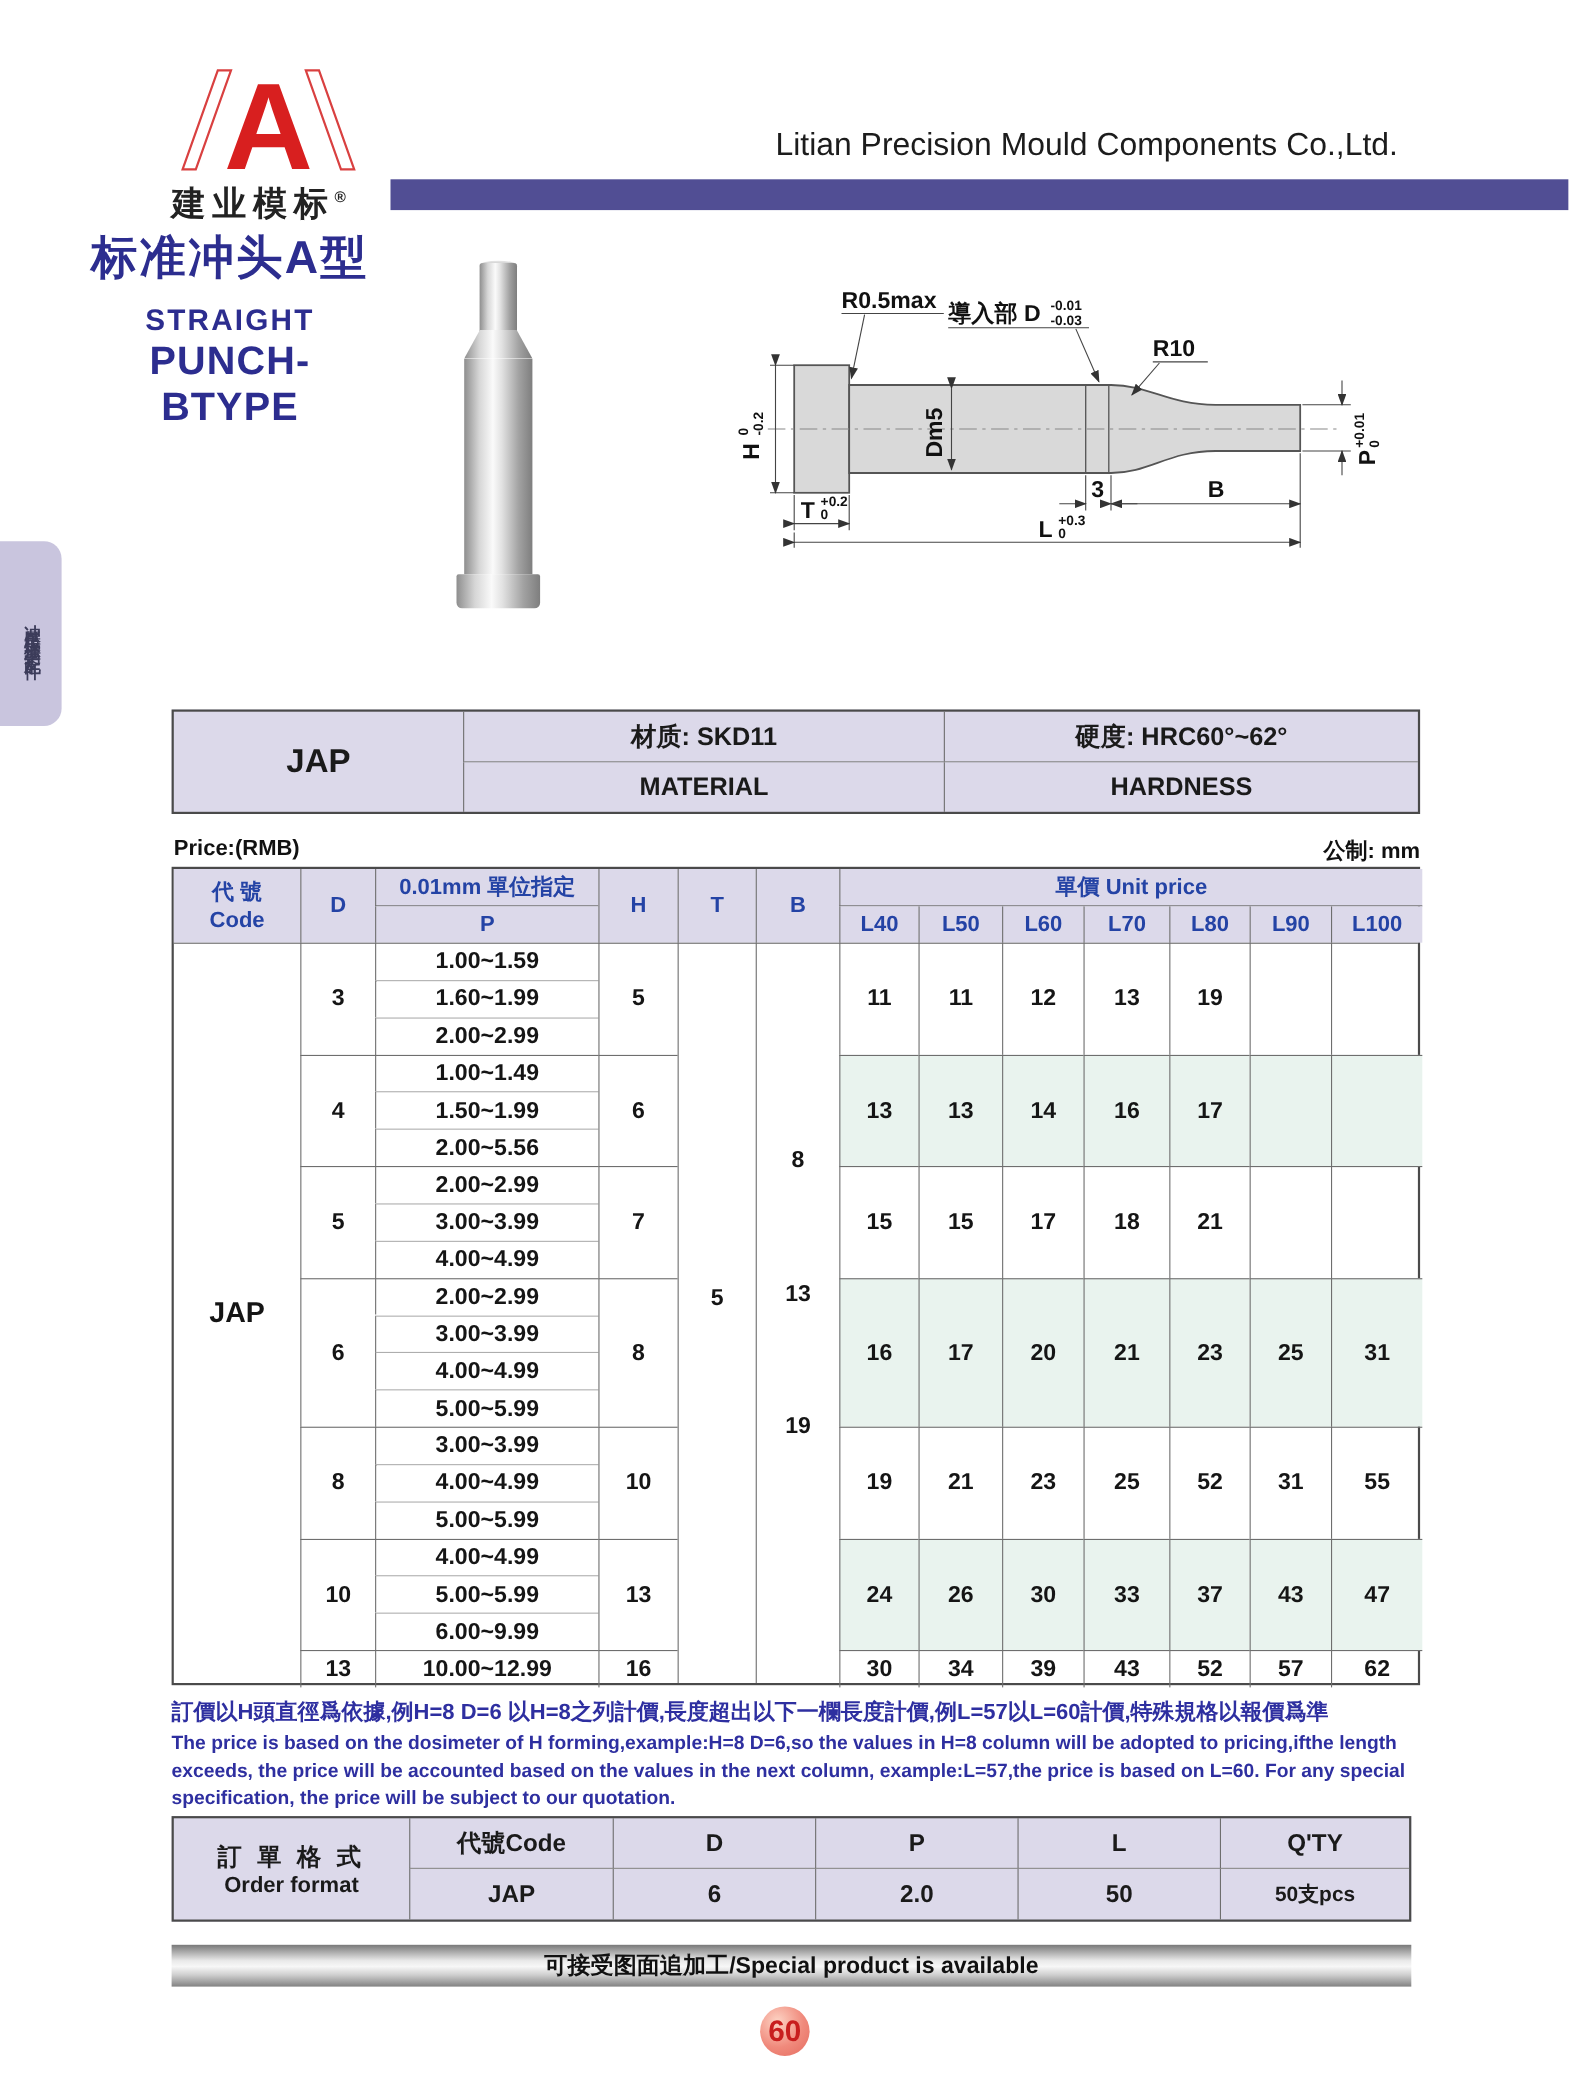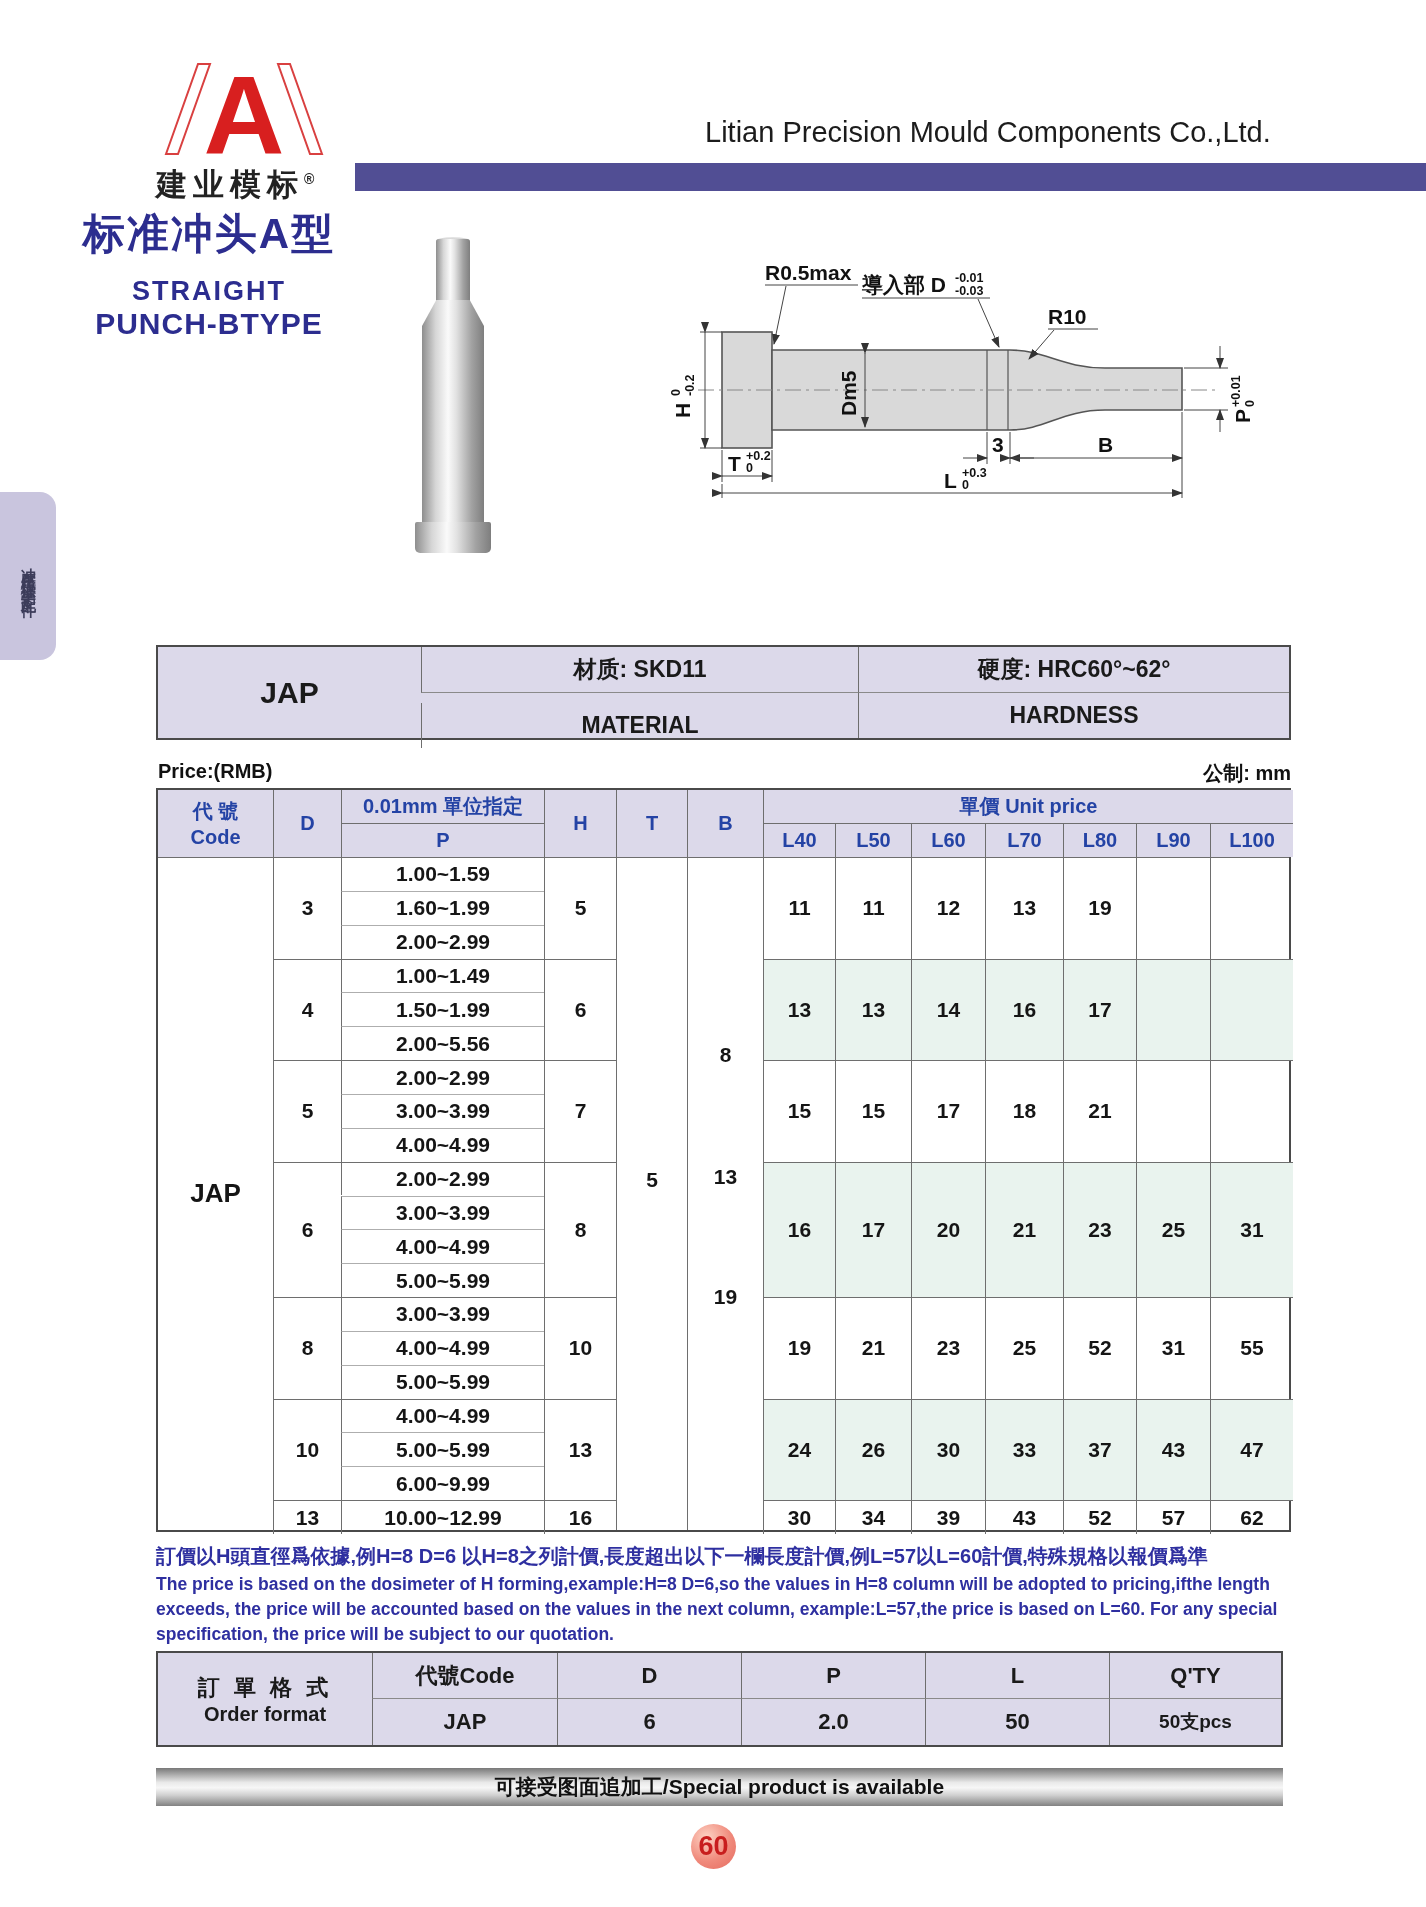--- a/index.html
+++ b/index.html
@@ -10,21 +10,21 @@
   #company{position:absolute;left:705px;top:116px;font-size:29px;color:#1c1c1c;letter-spacing:0;}
   #logo-text{position:absolute;left:156px;top:164px;font-size:31px;font-weight:700;color:#222;letter-spacing:6px;white-space:nowrap;}
   #logo-text sup{font-size:14px;letter-spacing:0;}
   
   #side-tab{position:absolute;left:0;top:492px;width:56px;height:168px;background:#c9c5de;border-radius:0 16px 16px 0;display:flex;align-items:center;justify-content:center;}
   #side-tab span{writing-mode:vertical-rl;font-size:15px;font-weight:700;color:#3c3c5a;letter-spacing:5px;}
   
   #title-block{position:absolute;left:78px;top:206px;width:262px;text-align:center;color:#2c2d8f;}
   #title-zh{font-size:42px;font-weight:700;letter-spacing:2px;}
   #title-en1{font-size:27px;font-weight:700;margin-top:14px;letter-spacing:2px;}
-  #title-en2{font-size:30px;font-weight:700;letter-spacing:1px;}
+  #title-en2{font-size:36px;font-weight:700;letter-spacing:1px;}
   
   #punch{position:absolute;left:415px;top:237px;width:76px;height:316px;}
   .metal{background:linear-gradient(90deg,#8e8e8e 0%,#d6d6d6 22%,#fafafa 42%,#e2e2e2 55%,#a2a2a2 80%,#7e7e7e 100%);}
   #punch .tip{position:absolute;left:21px;top:2px;width:34px;height:62px;border-radius:3px 3px 0 0;}
   #punch .tip-cap{position:absolute;left:21px;top:0;width:34px;height:8px;border-radius:50%;background:linear-gradient(#e8e8e8,#9a9a9a);}
   #punch .taper{position:absolute;left:7px;top:63px;width:62px;height:26px;clip-path:polygon(23% 0,77% 0,100% 100%,0 100%);}
   #punch .body{position:absolute;left:7px;top:89px;width:62px;height:196px;}
   #punch .flange{position:absolute;left:0;top:285px;width:76px;height:31px;border-radius:2px 2px 5px 5px;}
   
   #mat-table{position:absolute;left:156px;top:645px;width:1135px;height:95px;border:2px solid #4a4a4a;background:#dcd9ea;box-sizing:border-box;}
@@ -168,21 +168,21 @@
   <line x1="318" y1="39" x2="339" y2="87" stroke="#444" stroke-width="1" marker-end="url(#ar)"></line>
 
   <text class="dimtxt" x="388" y="64">R10</text>
   <line x1="388" y1="69" x2="438" y2="69" stroke="#444" stroke-width="1"></line>
   <line x1="394" y1="70" x2="369" y2="99" stroke="#444" stroke-width="1" marker-end="url(#ar)"></line>
 </svg>
 
 <div id="mat-table">
   <div class="mcell" style="left:0;top:0;width:263px;height:91px;font-size:30px;">JAP</div>
   <div class="mcell" style="left:263px;top:0;width:437px;height:46px;border-left:1px solid #6e6e6e;border-bottom:1px solid #8a8a8a;">材质: SKD11</div>
-  <div class="mcell" style="left:263px;top:56px;width:437px;height:45px;border-left:1px solid #6e6e6e;">MATERIAL</div>
+  <div class="mcell" style="left:263px;top:46px;width:437px;height:45px;border-left:1px solid #6e6e6e;">MATERIAL</div>
   <div class="mcell" style="left:700px;top:0;width:431px;height:46px;border-left:1px solid #6e6e6e;border-bottom:1px solid #8a8a8a;">硬度: HRC60°~62°</div>
   <div class="mcell" style="left:700px;top:46px;width:431px;height:45px;border-left:1px solid #6e6e6e;">HARDNESS</div>
 </div>
 
 <div id="price-label">Price:(RMB)</div>
 <div id="metric-label">公制: mm</div>
 
 <div id="ptable">
   <div class="pc hd" style="left:0;top:0;width:115px;height:67px;flex-direction:column;line-height:26px;">
     <span>代 號</span>

